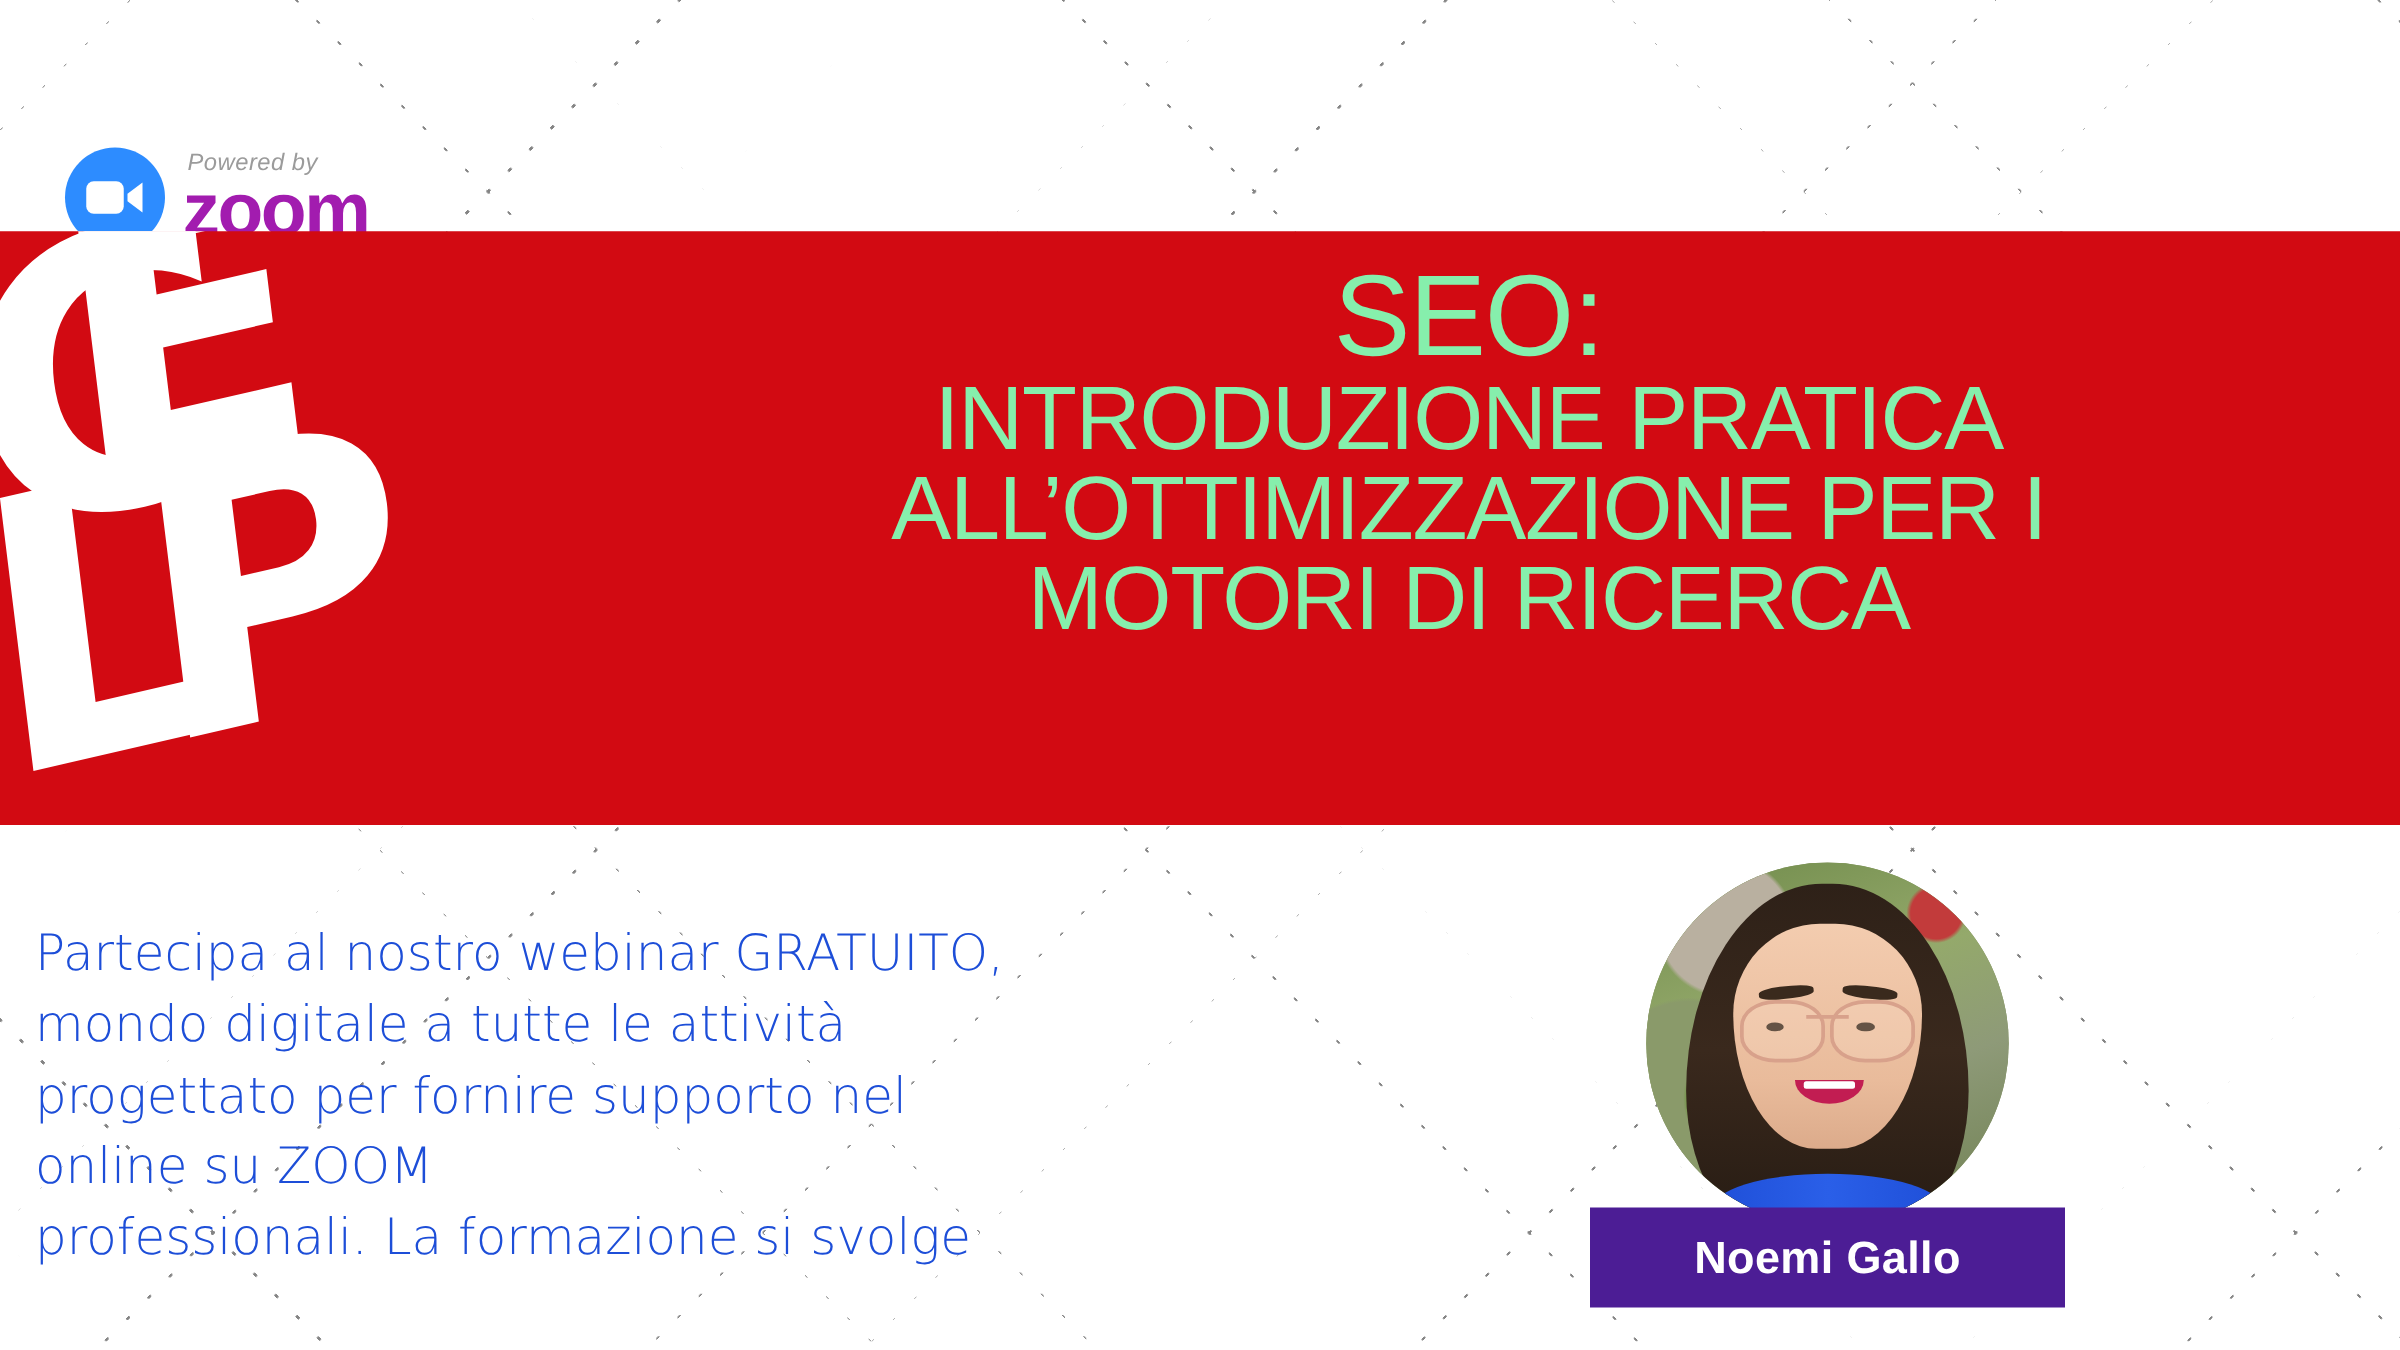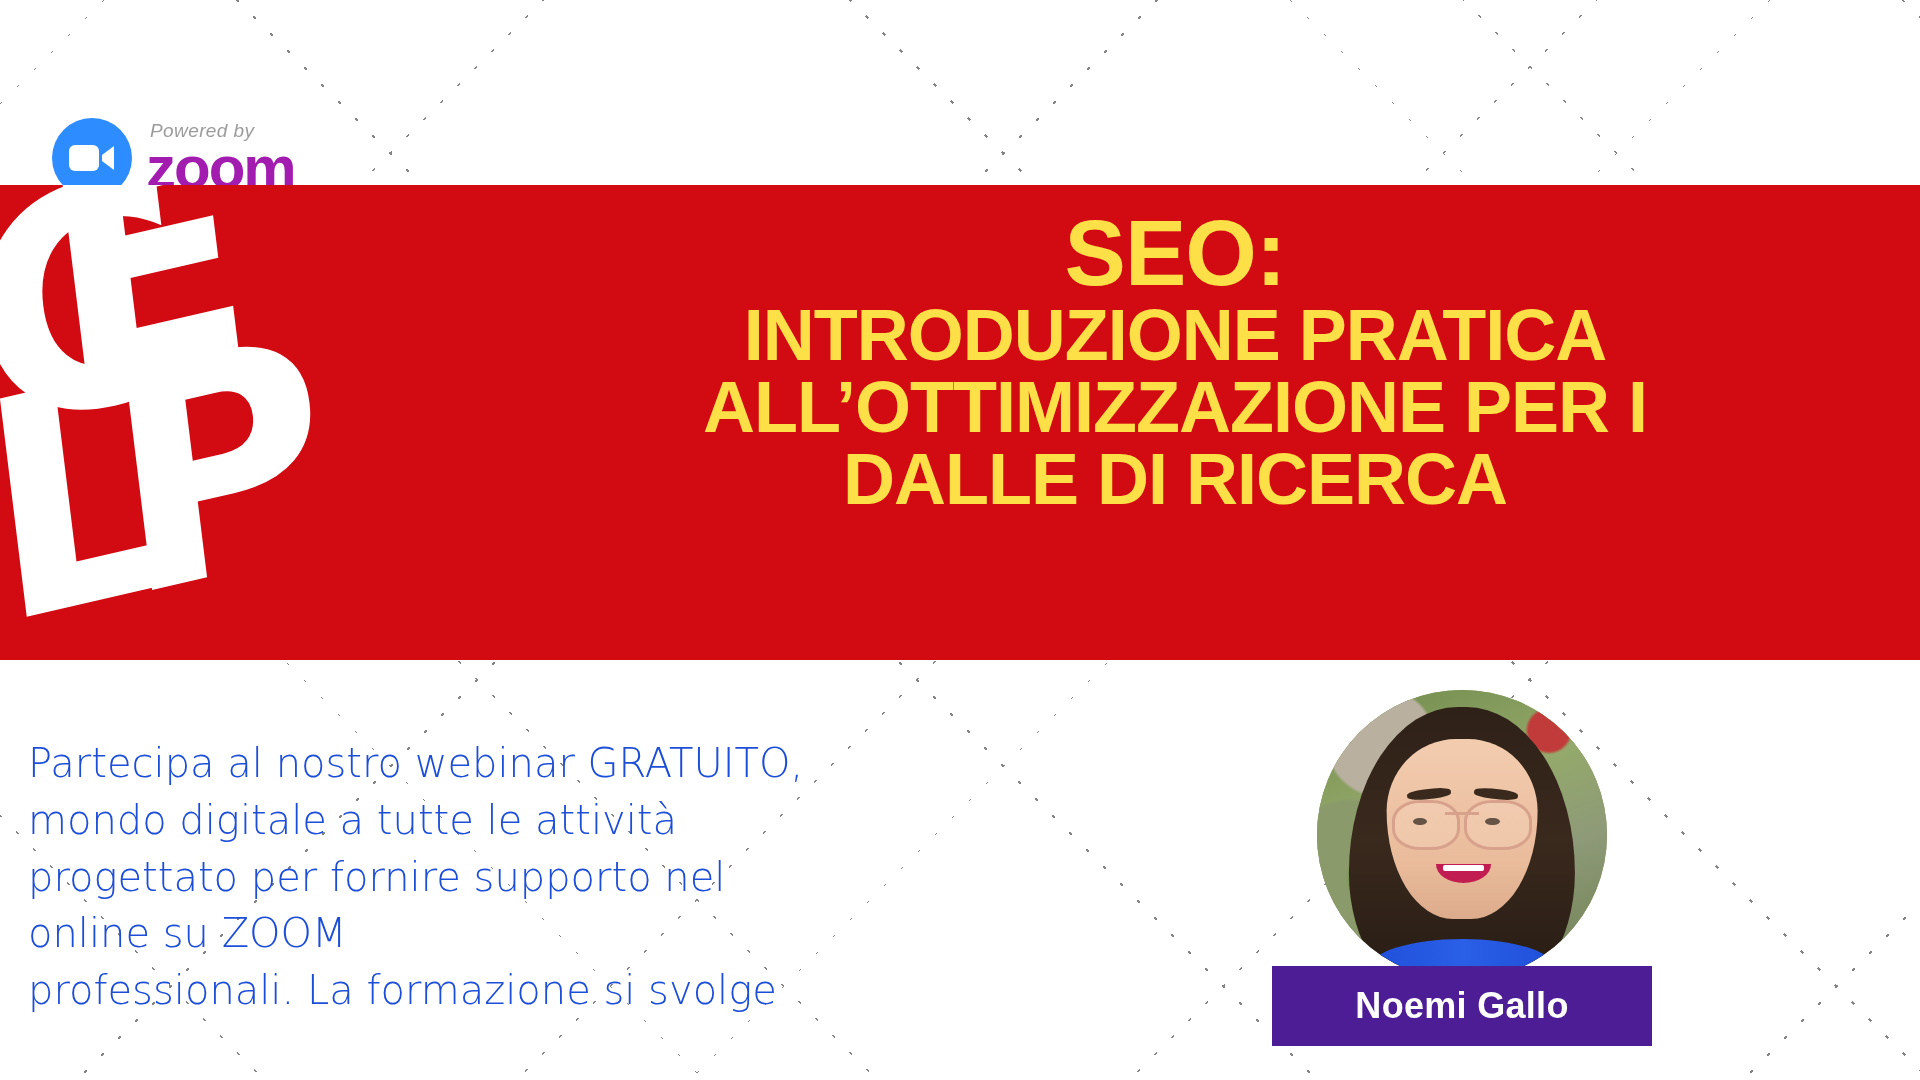--- a/index.html
+++ b/index.html
@@ -69,22 +69,22 @@
     position:absolute;font-size:300px;line-height:.8;letter-spacing:-12px;
     font-family:"DejaVu Sans", sans-serif;font-weight:700;
   }
   .mark .c{left:10px;top:30px;transform:rotate(-13deg) skewX(-6deg);}
   .mark .l{left:25px;top:225px;transform:rotate(-13deg) skewX(-6deg);}
   .mark .e{left:85px;top:-10px;transform:rotate(-13deg) skewX(-6deg);}
   .mark .p{left:150px;top:195px;transform:rotate(-13deg) skewX(-6deg);}
 
   .banner-title{
     position:absolute;left:460px;top:22px;width:1430px;
-    text-align:center;color:#fde047;
-    font-weight:700;line-height:1.0;
+    text-align:center;color:#86efac;
+    font-weight:400;line-height:1.0;
   }
   .t-seo{font-size:92px;letter-spacing:-1px;display:block;}
   .t-line{font-size:72px;letter-spacing:-1px;display:block;white-space:nowrap;}
 
   
   .para{
     position:absolute;left:28px;top:735px;width:960px;
     font-size:40px;line-height:1.42;color:#1d4ed8;font-weight:300;
     font-family:"DejaVu Sans", sans-serif;
   }
@@ -174,21 +174,21 @@
       <span class="c">C</span>
       <span class="e">E</span>
       <span class="l">L</span>
       <span class="p">P</span>
     </div>
 
     <div class="banner-title">
       <span class="t-seo">SEO:</span>
       <span class="t-line">INTRODUZIONE PRATICA</span>
       <span class="t-line">ALL’OTTIMIZZAZIONE PER I</span>
-      <span class="t-line">DALLE DI RICERCA</span>
+      <span class="t-line">MOTORI DI RICERCA</span>
     </div>
   </div>
 
   <div class="para">
     <span>Partecipa al nostro webinar GRATUITO,</span>
     <span>mondo digitale a tutte le attività</span>
     <span>progettato per fornire supporto nel</span>
     <span>online su ZOOM</span>
     <span>professionali. La formazione si svolge</span>
   </div>

